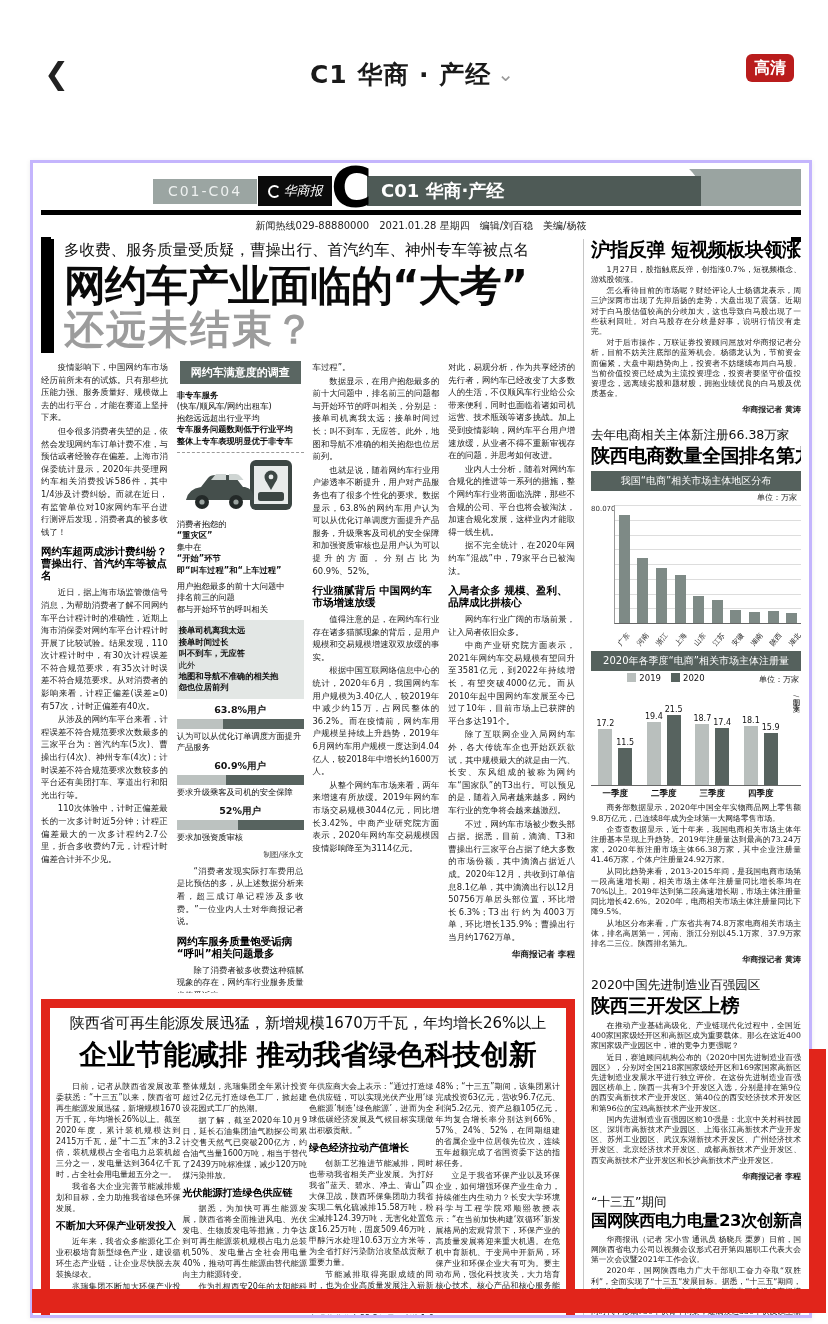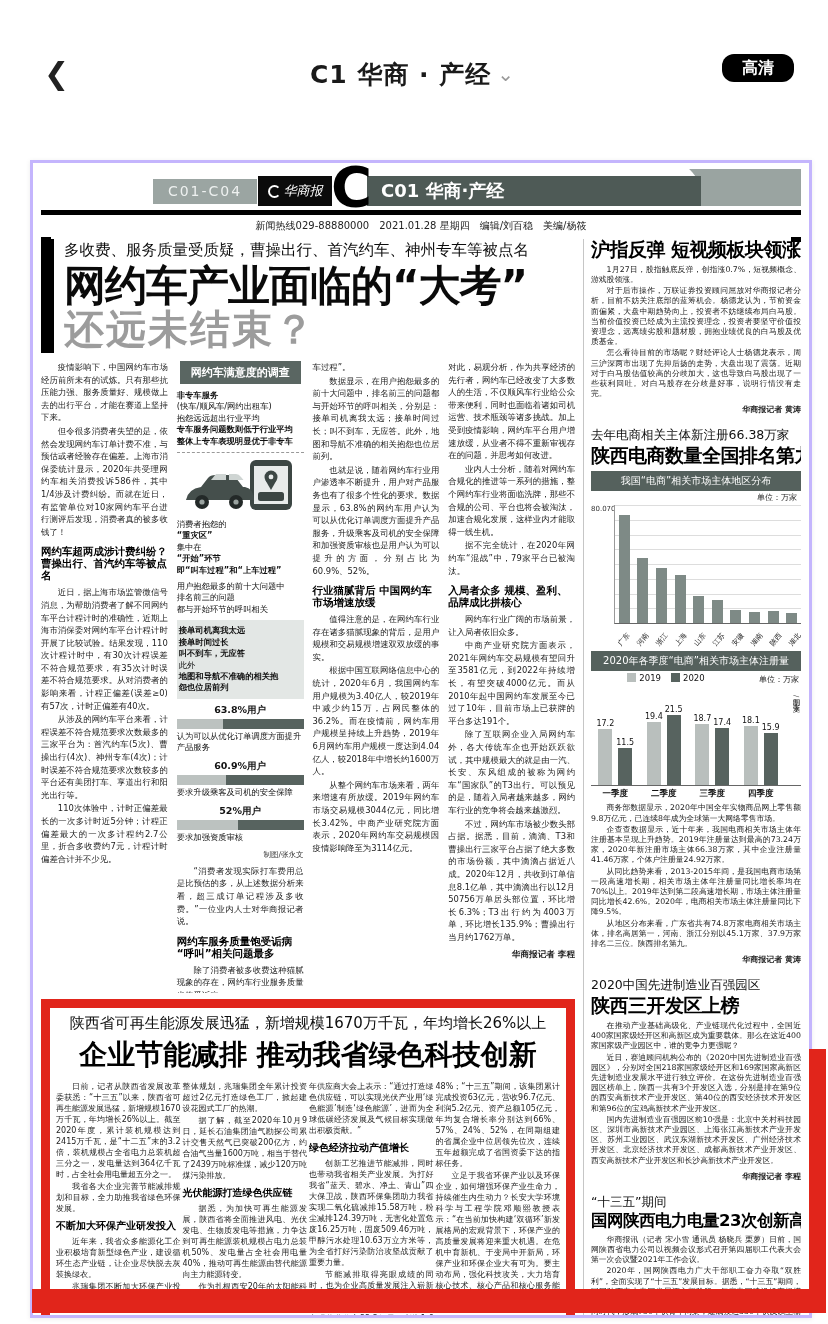--- a/index.html
+++ b/index.html
@@ -4,22 +4,22 @@
 <style>
   html,body{margin:0;padding:0;background:#fff;}
   .screen{width:828px;height:1324px;position:relative;background:#fff;overflow:hidden;
     font-family:"DejaVu Sans","Liberation Sans",sans-serif;color:#111;}
   
   .appbar{position:absolute;top:40px;left:0;width:828px;height:72px;}
   .back{position:absolute;left:44px;top:16px;font-size:30px;font-weight:bold;color:#222;cursor:pointer;}
   .ttl-wrap{position:absolute;left:0;right:4px;top:18px;text-align:center;}
   .ttl{font-size:25px;font-weight:600;color:#1a1a1a;letter-spacing:1px;}
   .chev{font-size:20px;color:#999;margin-left:6px;vertical-align:2px;}
-  .hd{position:absolute;right:34px;top:14px;background:#000000;color:#fff;font-size:16px;
-    font-weight:bold;padding:6px 20px;border-radius:12px;line-height:1;}
+  .hd{position:absolute;right:34px;top:14px;background:#b91c1c;color:#fff;font-size:16px;
+    font-weight:bold;padding:6px 8px;border-radius:6px;line-height:1;}
   
   .page{position:absolute;left:30px;top:160px;width:782px;height:1158px;background:#fff;
     border:3px solid #c4b5fd;box-shadow:0 1px 5px rgba(0,0,0,.08);box-sizing:border-box;}
   .page-inner{position:absolute;inset:0;padding:6px 8px;overflow:hidden;}
   
   .mast{position:relative;height:40px;}
   .m-sw{position:absolute;right:0;top:0;width:166px;height:37px;background:#9aa4a1;overflow:hidden;}
   .m-sw::after{content:"";position:absolute;left:-46px;bottom:-18px;width:110px;height:70px;background:#fff;border-radius:50%;}
   .m-range{position:absolute;left:112px;top:10px;width:104px;height:25px;background:#9ba5a2;color:#eef1f0;
     font-size:14px;letter-spacing:2px;text-align:center;line-height:25px;}
@@ -300,22 +300,22 @@
             </div>
           </div>
         </div>
 
         <aside class="side-col">
 
           <div class="sa">
             <div class="head">沪指反弹 短视频板块领涨</div>
             <div>
                 <div class="blk p">1月27日，股指触底反弹，创指涨0.7%，短视频概念、游戏股领涨。</div>
+                <div class="blk p">怎么看待目前的市场呢？财经评论人士杨德龙表示，周三沪深两市出现了先抑后扬的走势，大盘出现了震荡。近期对于白马股估值较高的分歧加大，这也导致白马股出现了一些获利回吐。对白马股存在分歧是好事，说明行情没有走完。</div>
                 <div class="blk p">对于后市操作，万联证券投资顾问屈放对华商报记者分析，目前不妨关注底部的蓝筹机会。杨德龙认为，节前资金面偏紧，大盘中期趋势向上，投资者不妨继续布局白马股。当前价值投资已经成为主流投资理念，投资者要坚守价值投资理念，远离绩劣股和题材股，拥抱业绩优良的白马股及优质基金。</div>
-                <div class="blk p">怎么看待目前的市场呢？财经评论人士杨德龙表示，周三沪深两市出现了先抑后扬的走势，大盘出现了震荡。近期对于白马股估值较高的分歧加大，这也导致白马股出现了一些获利回吐。对白马股存在分歧是好事，说明行情没有走完。</div>
                 <div class="blk credit">华商报记者 黄涛</div>
               </div>
           </div>
 
           <div class="sa">
             <div class="kick">去年电商相关主体新注册66.38万家</div>
             <div class="head">陕西电商数量全国排名第九</div>
 
             <div>
               <div class="chart-band">我国“电商”相关市场主体地区分布</div>

